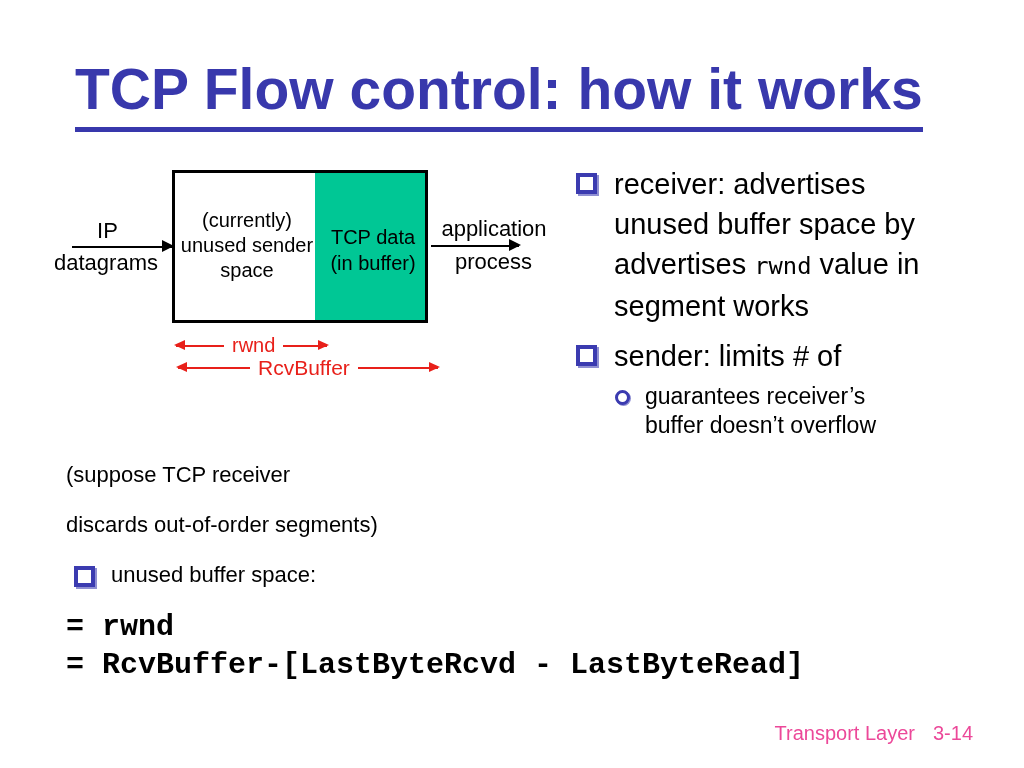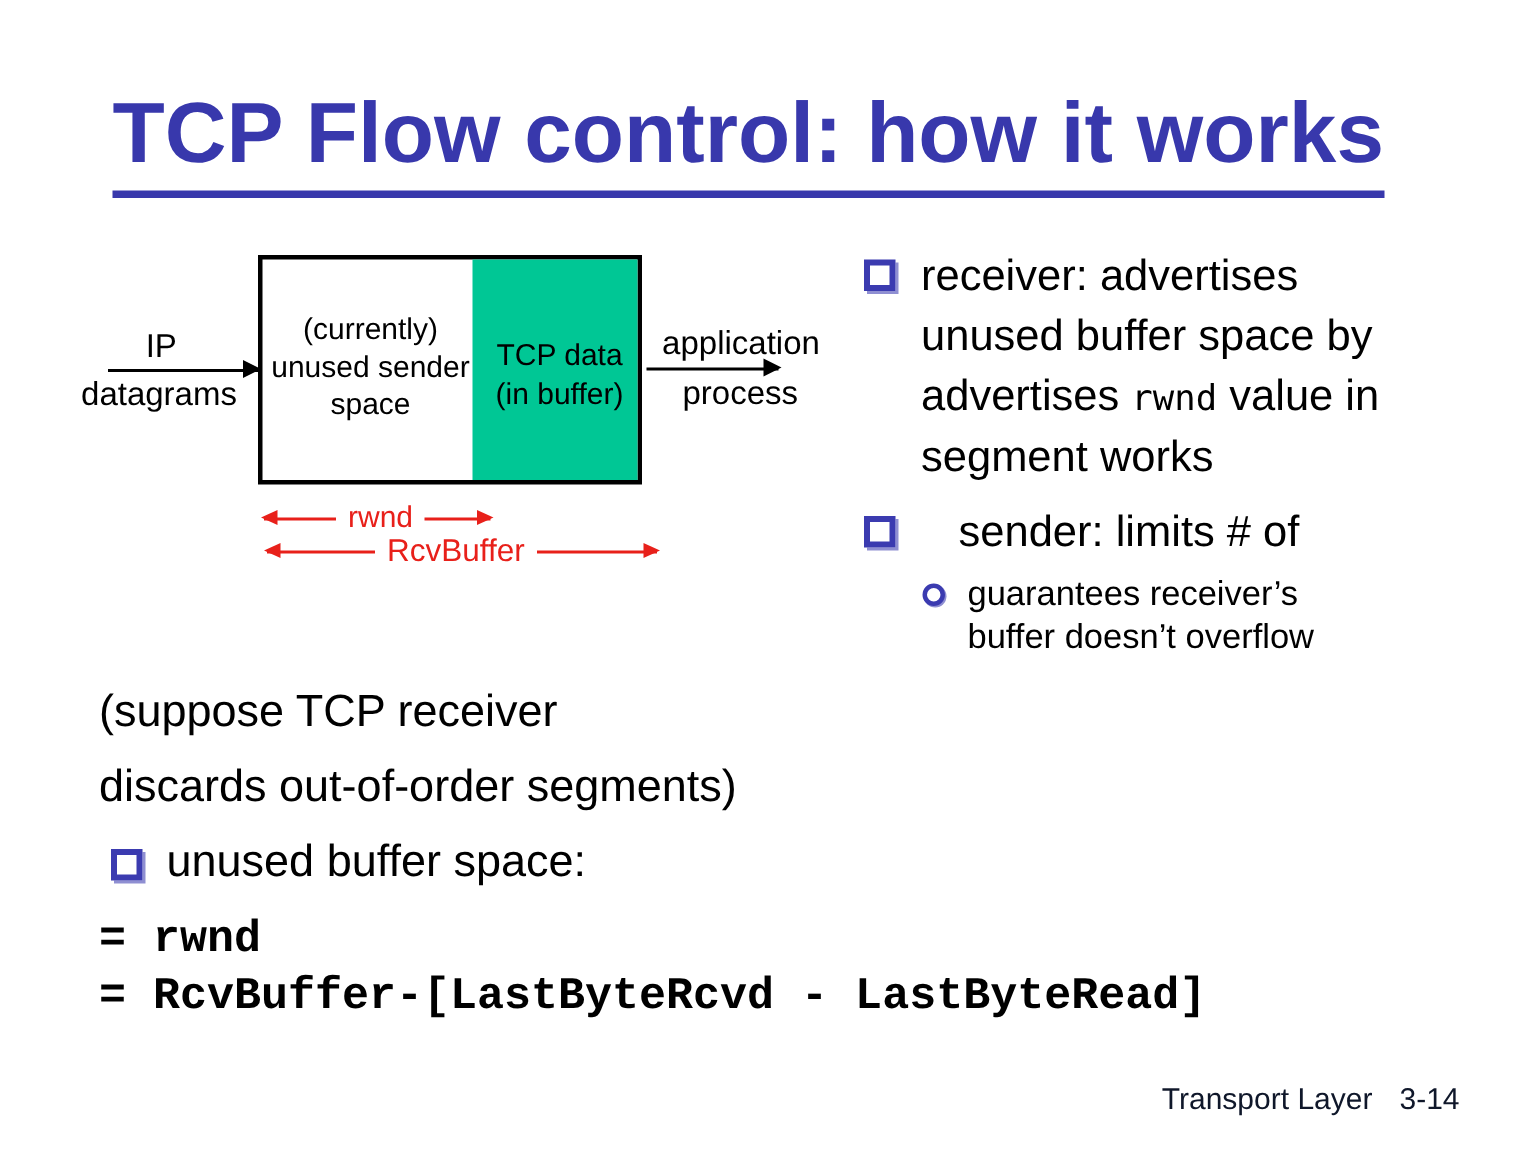--- a/index.html
+++ b/index.html
@@ -90,37 +90,37 @@
   .circ-bullet {
     flex:none; width:15px; height:15px; margin:8px 15px 0 0;
     border:3px solid #3B3BB0; border-radius:50%; background:#fff;
     box-shadow:1px 1px 0 #8f8fd2;
   }
   .sub-text { font-size:23px; line-height:29px; color:#000; }
   .code {
     font-family:"DejaVu Sans Mono", monospace;
     font-size:0.82em; letter-spacing:0;
   }
-  #bullet2 { margin-top:10px;gap:25px; }
+  #bullet2 { margin-top:10px; }
 
   
   #bottom-left { left:66px; top:450px; width:600px; }
-  .bl-line { font-size:30px; line-height:50px; color:#000; }
+  .bl-line { font-size:22px; line-height:50px; color:#000; }
   .bl-bullet-line { display:flex; align-items:flex-start; }
   .bl-bullet-line .sq-bullet { margin:16px 16px 0 8px; }
   .formula {
     font-family:"Liberation Mono", "DejaVu Sans Mono", monospace;
     font-weight:bold; font-size:30px; line-height:38px;
     white-space:pre; color:#000;
   }
   #formulas { margin-top:8px; }
 
   
   #footer {
-    right:51px; top:722px; font-size:20px; color:#0f172a;
+    right:51px; top:722px; font-size:20px; color:#ec4899;
     display:flex; gap:18px; white-space:nowrap;
   }
 </style>
 </head>
 <body>
 
 <div id="title" class="abs">TCP Flow control: how it works</div>
 
 <div id="buffer-box" class="abs">
   <div id="tcp-data-zone"></div>

